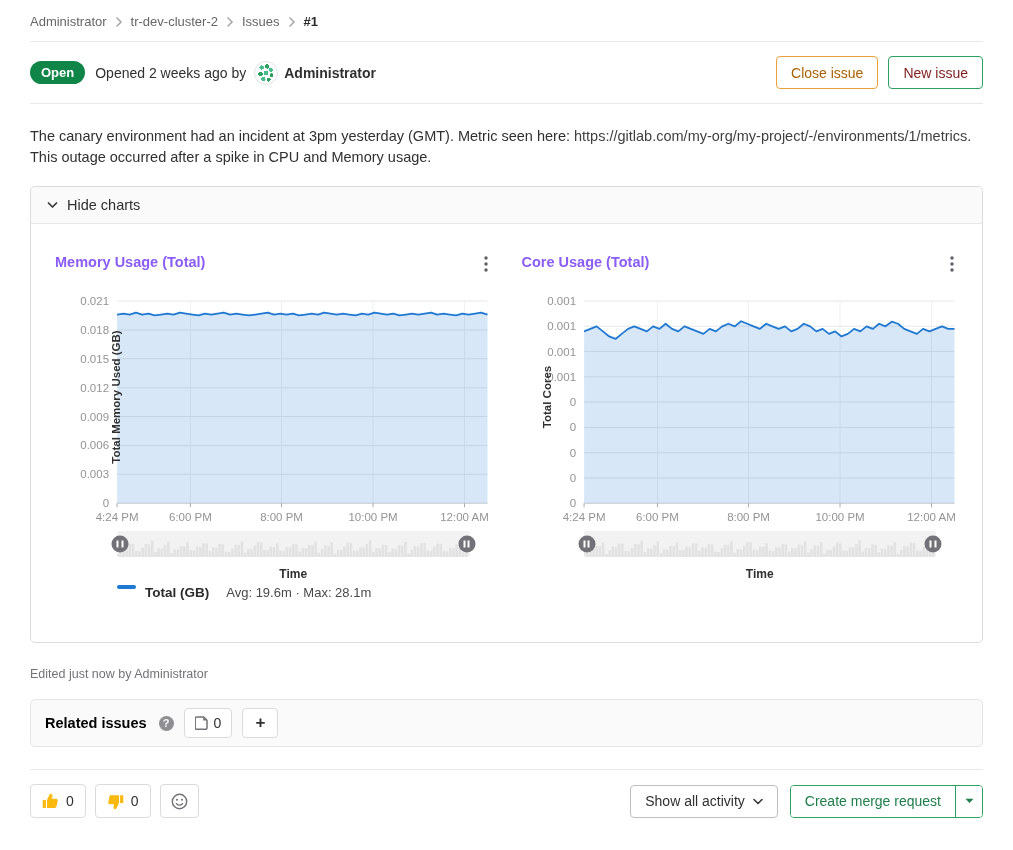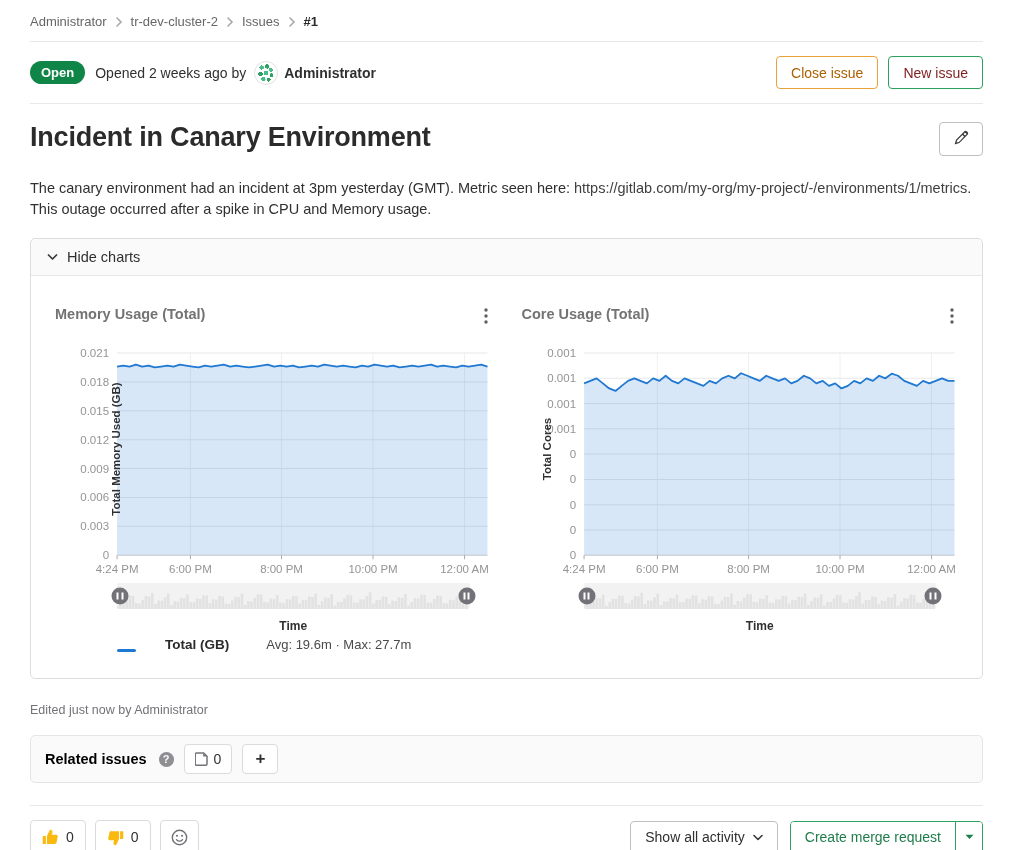--- a/index.html
+++ b/index.html
@@ -50,35 +50,35 @@
   .description { margin-top:22px; font-size:14.5px; line-height:21px; color:#303030; }
   .description a { color:#404040; text-decoration:none; cursor:pointer;text-align:center; }
 
   
   .charts-panel { margin-top:18px; border:1px solid #dcdcde; border-radius:5px; }
   .charts-toggle { display:flex; align-items:center; gap:9px; background:#fafafa; padding:10px 16px;
      border-bottom:1px solid #e8e8e8; border-radius:5px 5px 0 0; font-size:14.5px; color:#303030; cursor:pointer; }
   .charts-body { display:flex; gap:26px; padding:22px 22px 26px 22px; background:#fff; border-radius:0 0 5px 5px; }
   .chart-card { flex:1 1 0; min-width:0; }
   .chart-head { display:flex; justify-content:space-between; align-items:flex-start; padding:8px 0 2px 2px; }
-  .chart-title { font-weight:700; font-size:14.5px; color:#737373; }
+  .chart-title { font-weight:700; font-size:14.5px; color:#8b5cf6; }
   .kebab-btn { background:none; border:none; cursor:pointer; padding:2px 6px; }
   .chart-plot-wrap { position:relative; margin-top:14px; }
   .chart-ylabel { position:absolute; left:-4px; top:0; height:208px; display:flex; align-items:center; }
   .chart-ylabel span { transform:rotate(-90deg); transform-origin:center; white-space:nowrap;
      font-size:11.5px; font-weight:700; color:#303030; display:block; }
   svg.plot { display:block; width:100%; height:auto; }
   .minimap-row { position:relative; margin:4px 24px 0 64px; height:26px; }
   .minimap { position:absolute; inset:0; background:#f2f2f2; overflow:hidden; border-radius:2px; }
   .mm-handle { position:absolute; top:50%; width:17px; height:17px; border-radius:50%; background:#737278;
      transform:translate(-50%,-50%); display:flex; align-items:center; justify-content:center; gap:2.5px; cursor:ew-resize; z-index:2; }
   .mm-handle i { display:block; width:2px; height:7px; background:#fff; }
   .mm-left { left:3px; } .mm-right { left:100%; margin-left:-3px; }
   .time-label { text-align:center; font-weight:700; font-size:12px; color:#303030; margin-top:10px; padding-left:40px; }
-  .legend-row { display:flex; align-items:flex-end; margin:4px 0 0 64px;gap:20px; }
+  .legend-row { display:flex; align-items:flex-start; margin:4px 0 16px 64px; }
   .legend-swatch { width:19px; height:3.5px; border-radius:2px; margin-right:9px; }
   .legend-name { font-weight:700; font-size:13.5px; color:#2b2b2b; }
   .legend-stats { font-size:13px; color:#4a4a4a; margin-left:17px; }
 
   
   .edited-note { margin-top:24px; font-size:12.5px; color:#737278; }
   .related-bar { margin-top:18px; border:1px solid #e5e5e5; background:#fafafa; border-radius:5px;
      display:flex; align-items:center; gap:10px; padding:8px 14px; }
   .related-title { font-weight:700; font-size:14.5px; color:#000000; margin-right:2px; }
   .help-icon { width:15px; height:15px; border-radius:50%; background:#8f8f93; color:#fafafa; font-size:11px; font-weight:700;
@@ -129,30 +129,20 @@
     <span class="badge-open">Open</span>
     <span class="opened-text">Opened 2 weeks ago by</span>
     <span class="avatar"></span>
     <a class="author-name">Administrator</a>
     <div class="status-actions">
       <button class="btn btn-close">Close issue</button>
       <button class="btn btn-new">New issue</button>
     </div>
   </div>
 
-  <div class="title-row">
-    <h1 class="issue-title">Incident in Canary Environment</h1>
-    <button class="btn btn-edit" title="">
-      <span>
-        <svg width="16" height="16" viewBox="0 0 16 16">
-            <path d="M11.2 1.4a1.9 1.9 0 012.7 0l.7.7a1.9 1.9 0 010 2.7l-8.3 8.3-3.9 1.2a.5.5 0 01-.6-.6l1.2-3.9 8.2-8.4zM10.5 4l1.6 1.6 1.1-1.1a.6.6 0 000-.9l-.7-.7a.6.6 0 00-.9 0L10.5 4zM4.2 10.2l-.7 2.4 2.4-.7 5.2-5.3-1.6-1.6-5.3 5.2z" fill="#39383d"></path>
-          </svg>
-      </span>
-    </button>
-  </div>
 
   <div class="description">
     <span>The canary environment had an incident at 3pm yesterday (GMT). Metric seen here: </span><a>https://gitlab.com/my-org/my-project/-/environments/1/metrics</a><span>.</span><br>
     <span>This outage occurred after a spike in CPU and Memory usage.</span>
   </div>
 
   <div class="charts-panel">
     <div class="charts-toggle">
       <span style="display:flex;">
         <svg width="11" height="8" viewBox="0 0 11 8">
@@ -225,21 +215,21 @@
             </div>
           <div class="mm-handle mm-right">
               <i></i>
               <i></i>
             </div>
         </div>
         <div class="time-label">Time</div>
         <div class="legend-row">
           <span class="legend-swatch" style="background:#1f78d1;"></span>
           <span class="legend-name">Total (GB)</span>
-          <span class="legend-stats">Avg: 19.6m · Max: 27.7m</span>
+          <span class="legend-stats">Avg: 19.6m · Max: 28.1m</span>
         </div>
       </div>
 
       <div class="chart-card">
         <div class="chart-head">
           <span class="chart-title">Core Usage (Total)</span>
           <button class="kebab-btn">
             <svg width="4" height="16" viewBox="0 0 4 16">
                 <circle cx="2" cy="2" r="1.7" fill="#5e5e64"></circle>
                 <circle cx="2" cy="8" r="1.7" fill="#5e5e64"></circle>

